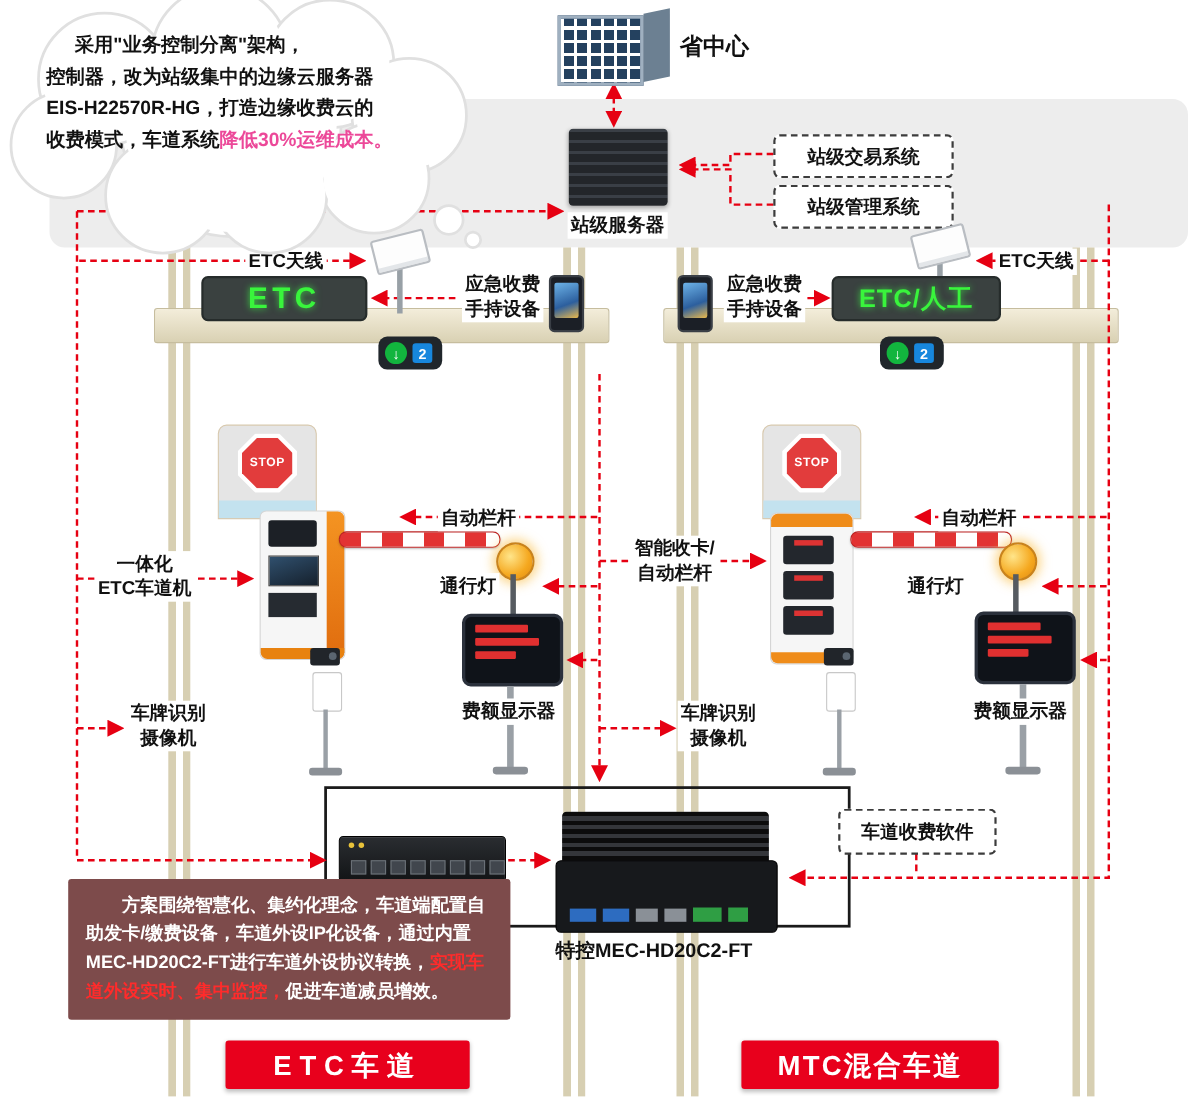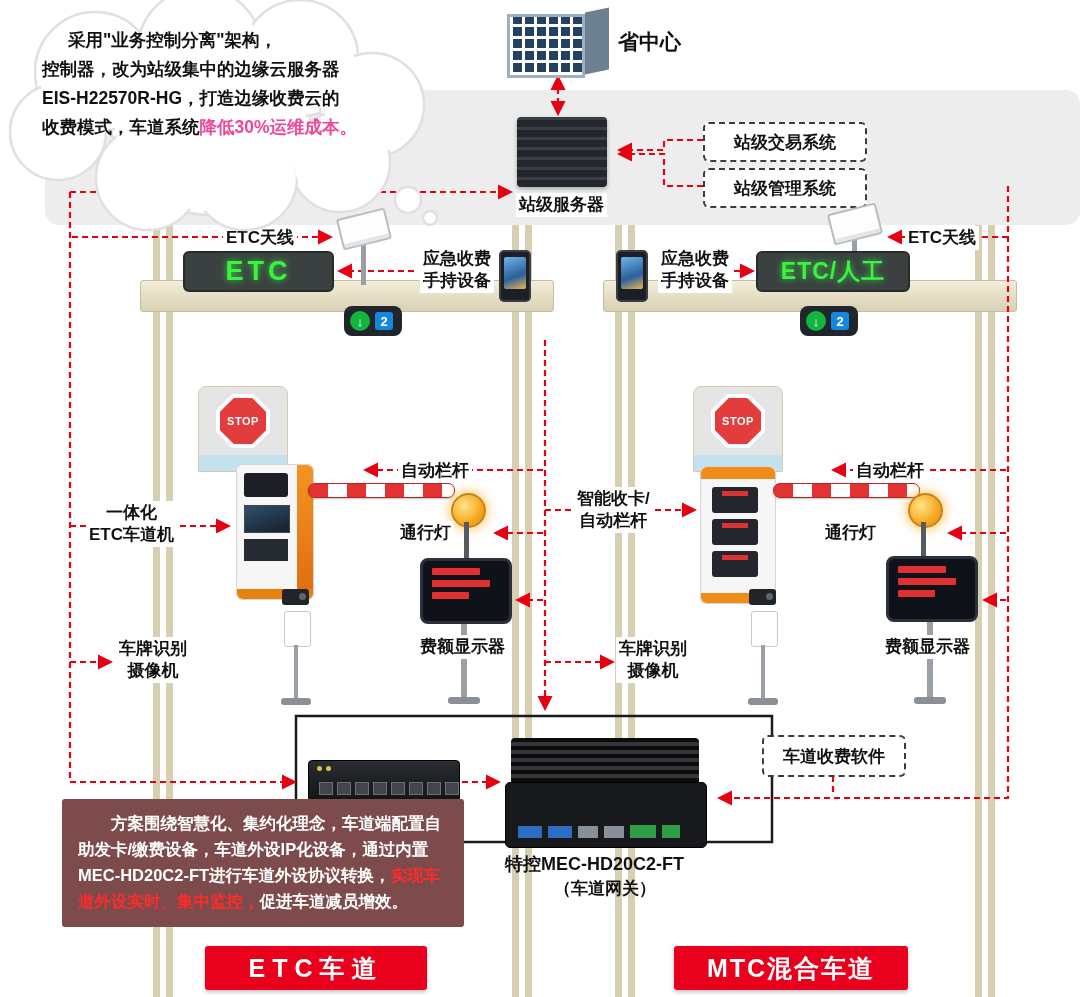--- a/index.html
+++ b/index.html
@@ -326,21 +326,20 @@
     <div class="ports">
       <i style="width:24px;height:12px;background:#2d6cc0"></i>
       <i style="width:24px;height:12px;background:#2d6cc0"></i>
       <i style="width:20px;height:12px;background:#8a9097"></i>
       <i style="width:20px;height:12px;background:#8a9097"></i>
       <i style="width:26px;height:13px;background:#2f9e44"></i>
       <i style="width:18px;height:13px;background:#2f9e44"></i>
     </div>
   </div>
   <div class="gw-name">特控MEC-HD20C2-FT</div>
-  <div class="gw-sub">（车道网关）</div>
 
   <div class="dashbox" style="left:762px;top:735px;width:140px;height:38px">车道收费软件</div>
 
   <svg class="abs" style="left:0;top:0" width="455" height="240" viewBox="0 0 455 240">
     <g fill="#ffffff" stroke="#e0e0e0" stroke-width="2.5">
       <circle cx="210" cy="115" r="100"></circle>
         <circle cx="95" cy="72" r="60"></circle>
       <circle cx="200" cy="50" r="62"></circle>
         <circle cx="300" cy="58" r="58"></circle>
       <circle cx="372" cy="105" r="52"></circle>

